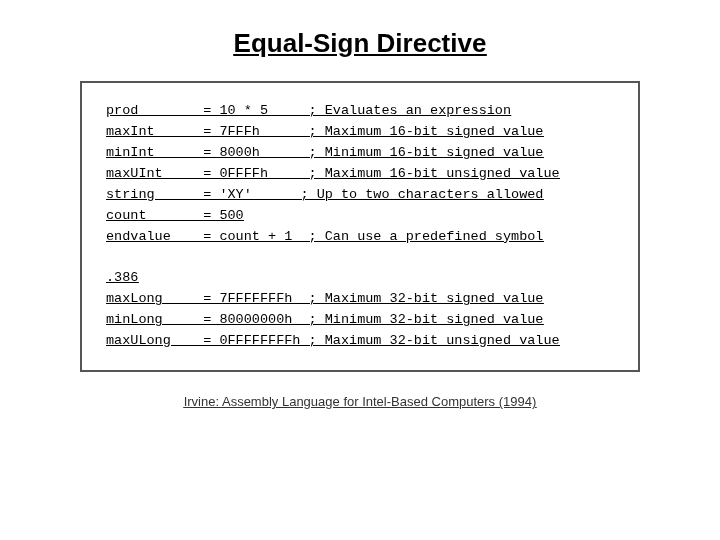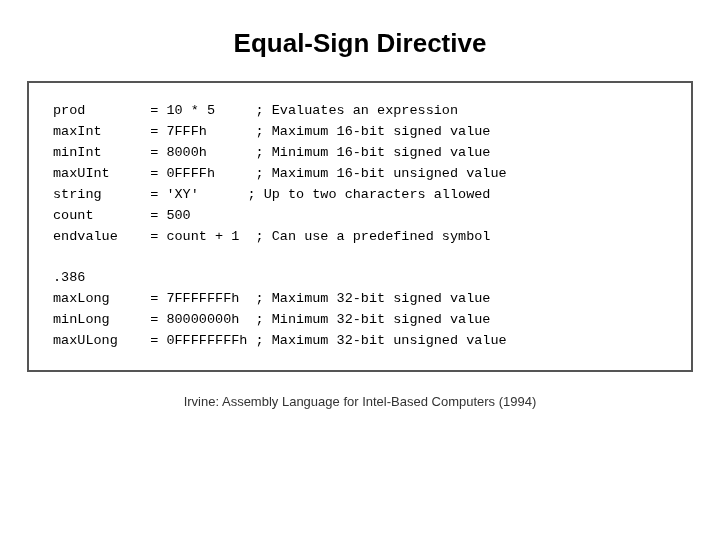--- a/index.html
+++ b/index.html
@@ -1,15 +1,15 @@
 <!DOCTYPE html>
 <html><head>
   <meta charset="utf-8">
   <style>
-    * { margin: 0; padding: 0; box-sizing: border-box; }
+    * { margin: 0; padding: 0; box-sizing: border-box; text-decoration: underline; }
     body {
       width: 720px;
       height: 540px;
       background: #ffffff;
       font-family: Arial, Helvetica, sans-serif;
       display: flex;
       flex-direction: column;
       align-items: center;
       justify-content: flex-start;
       padding: 0;
@@ -20,21 +20,21 @@
       font-weight: bold;
       text-align: center;
       margin-top: 28px;
       margin-bottom: 22px;
       color: #000;
     }
 
     .code-box {
       border: 2px solid #555;
       padding: 18px 24px;
-      width: 666px;
+      width: 560px;
       background: #fff;
     }
 
     .code-content {
       font-family: 'Courier New', Courier, monospace;
       font-size: 13.5px;
       line-height: 1.55;
       color: #000;
       white-space: pre;
     }

